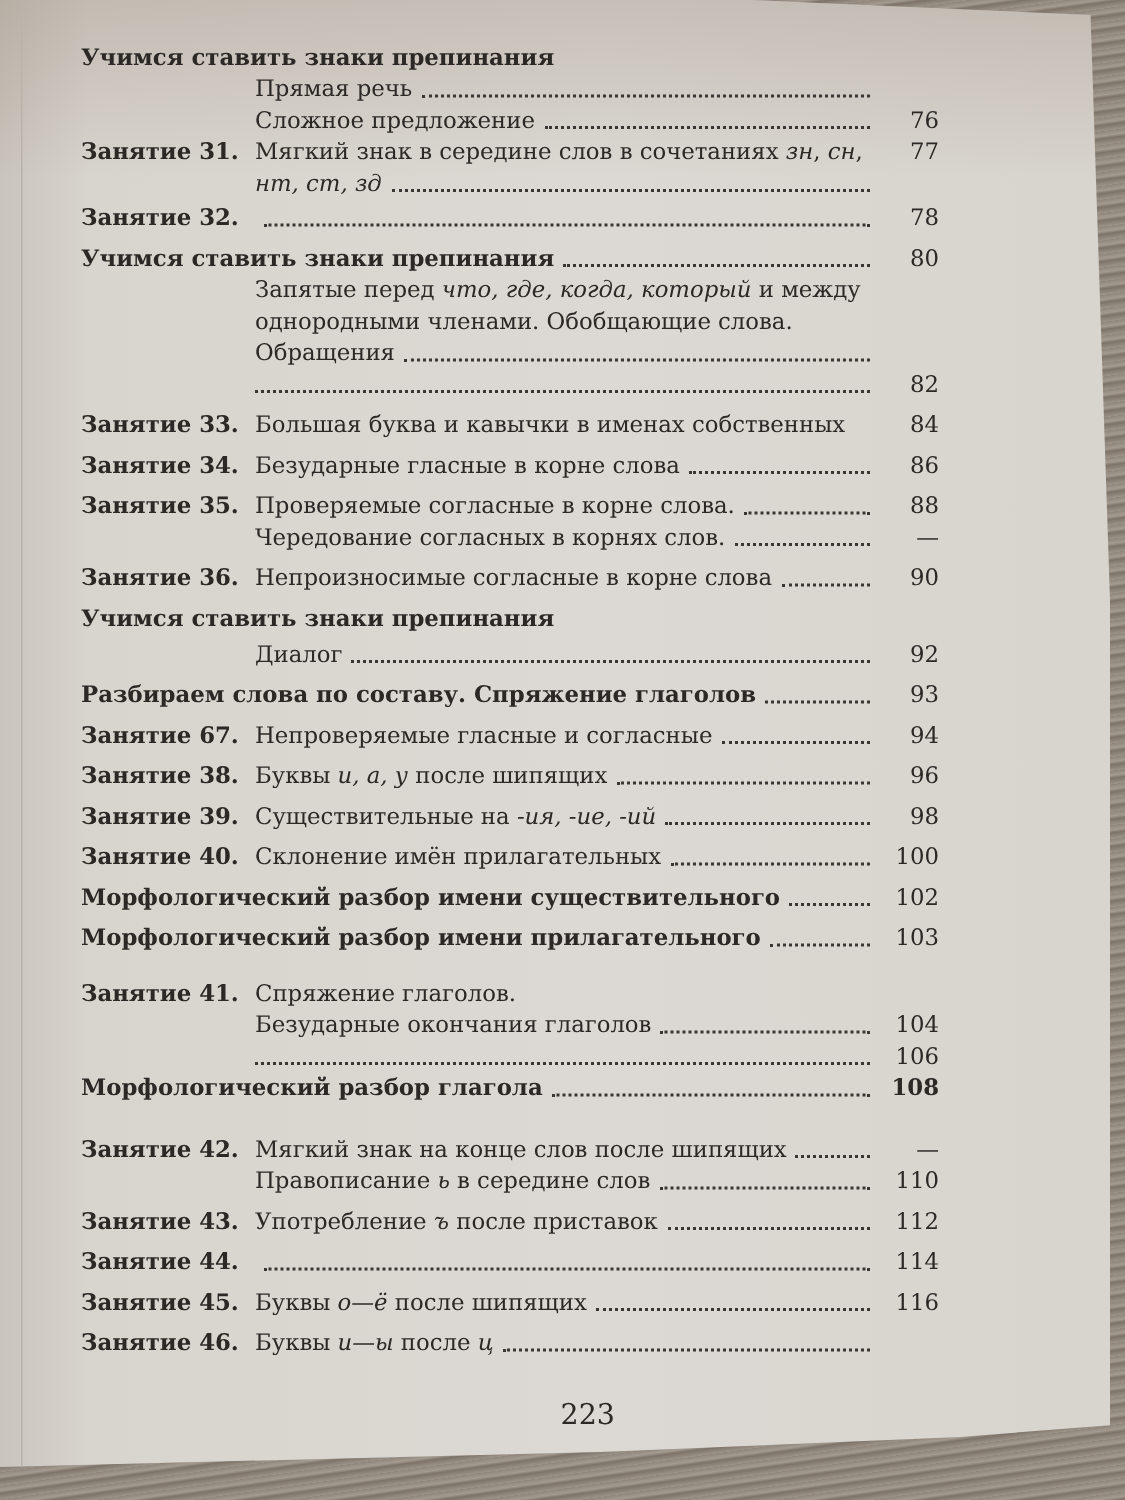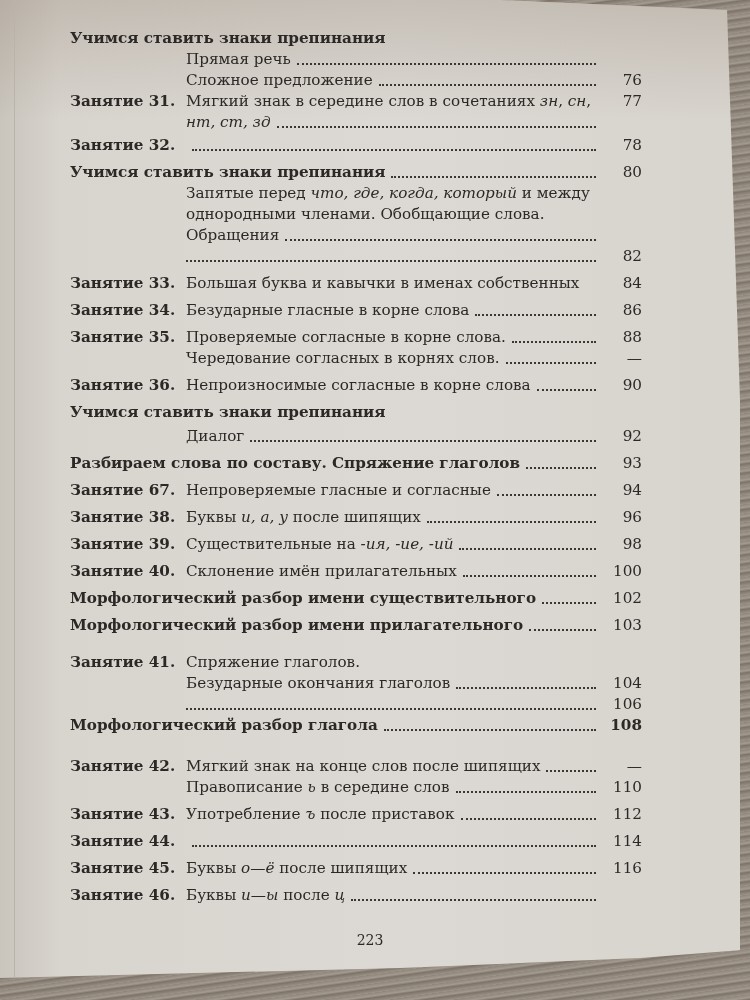--- a/index.html
+++ b/index.html
@@ -12,37 +12,37 @@
     position:absolute; left:0; top:0; width:740px; height:1000px;
     clip-path: polygon(0 0, 500px 0, 727px 10px, 740px 400px, 742px 950px, 640px 958px, 400px 968px, 0 978px);
     background:
       linear-gradient(180deg, rgba(120,100,80,0.22) 0px, rgba(0,0,0,0) 120px),
       linear-gradient(90deg, #c9c4bc 0px, #d8d4ce 60px, #dcd9d4 400px, #d8d4ce 700px);
   }
   .page-edge-left {
     position:absolute; left:14px; top:0; width:1px; height:980px; background:#b9b3aa;
   }
   .toc {
-    position:absolute; left:70px; top:28px; width:572px;
+    position:absolute; left:54px; top:28px; width:572px;
     color:#2b2826; font-size:15.2px;
   }
   .row { position:relative; display:flex; align-items:flex-end; line-height:21px; }
   .label { flex:0 0 116px; font-weight:bold; white-space:nowrap; }
   .body { flex:1; position:relative; }
   .line { display:flex; align-items:flex-end; }
   .line .t { white-space:nowrap; }
   .line .dots { flex:1; border-bottom:2px dotted #3a3633; margin:0 8px 5px 6px; height:0; min-width:10px; }
   .pg { flex:0 0 38px; text-align:right; }
   .section { font-weight:bold; }
   .indent { padding-left:116px; }
   .gap { height:6px; }
   i { font-style:italic; }
   .footer {
-    position:absolute; left:330px; top:932px; width:80px; text-align:center;
-    font-size:14px; color:#2b2826;
+    position:absolute; left:330px; top:932px; width:80px; text-align:right;
+    font-size:19px; color:#2b2826;
   }
 </style>
 </head>
 <body>
 
 <div class="page">
   <div class="page-edge-left"></div>
 
   <div class="toc">
 

